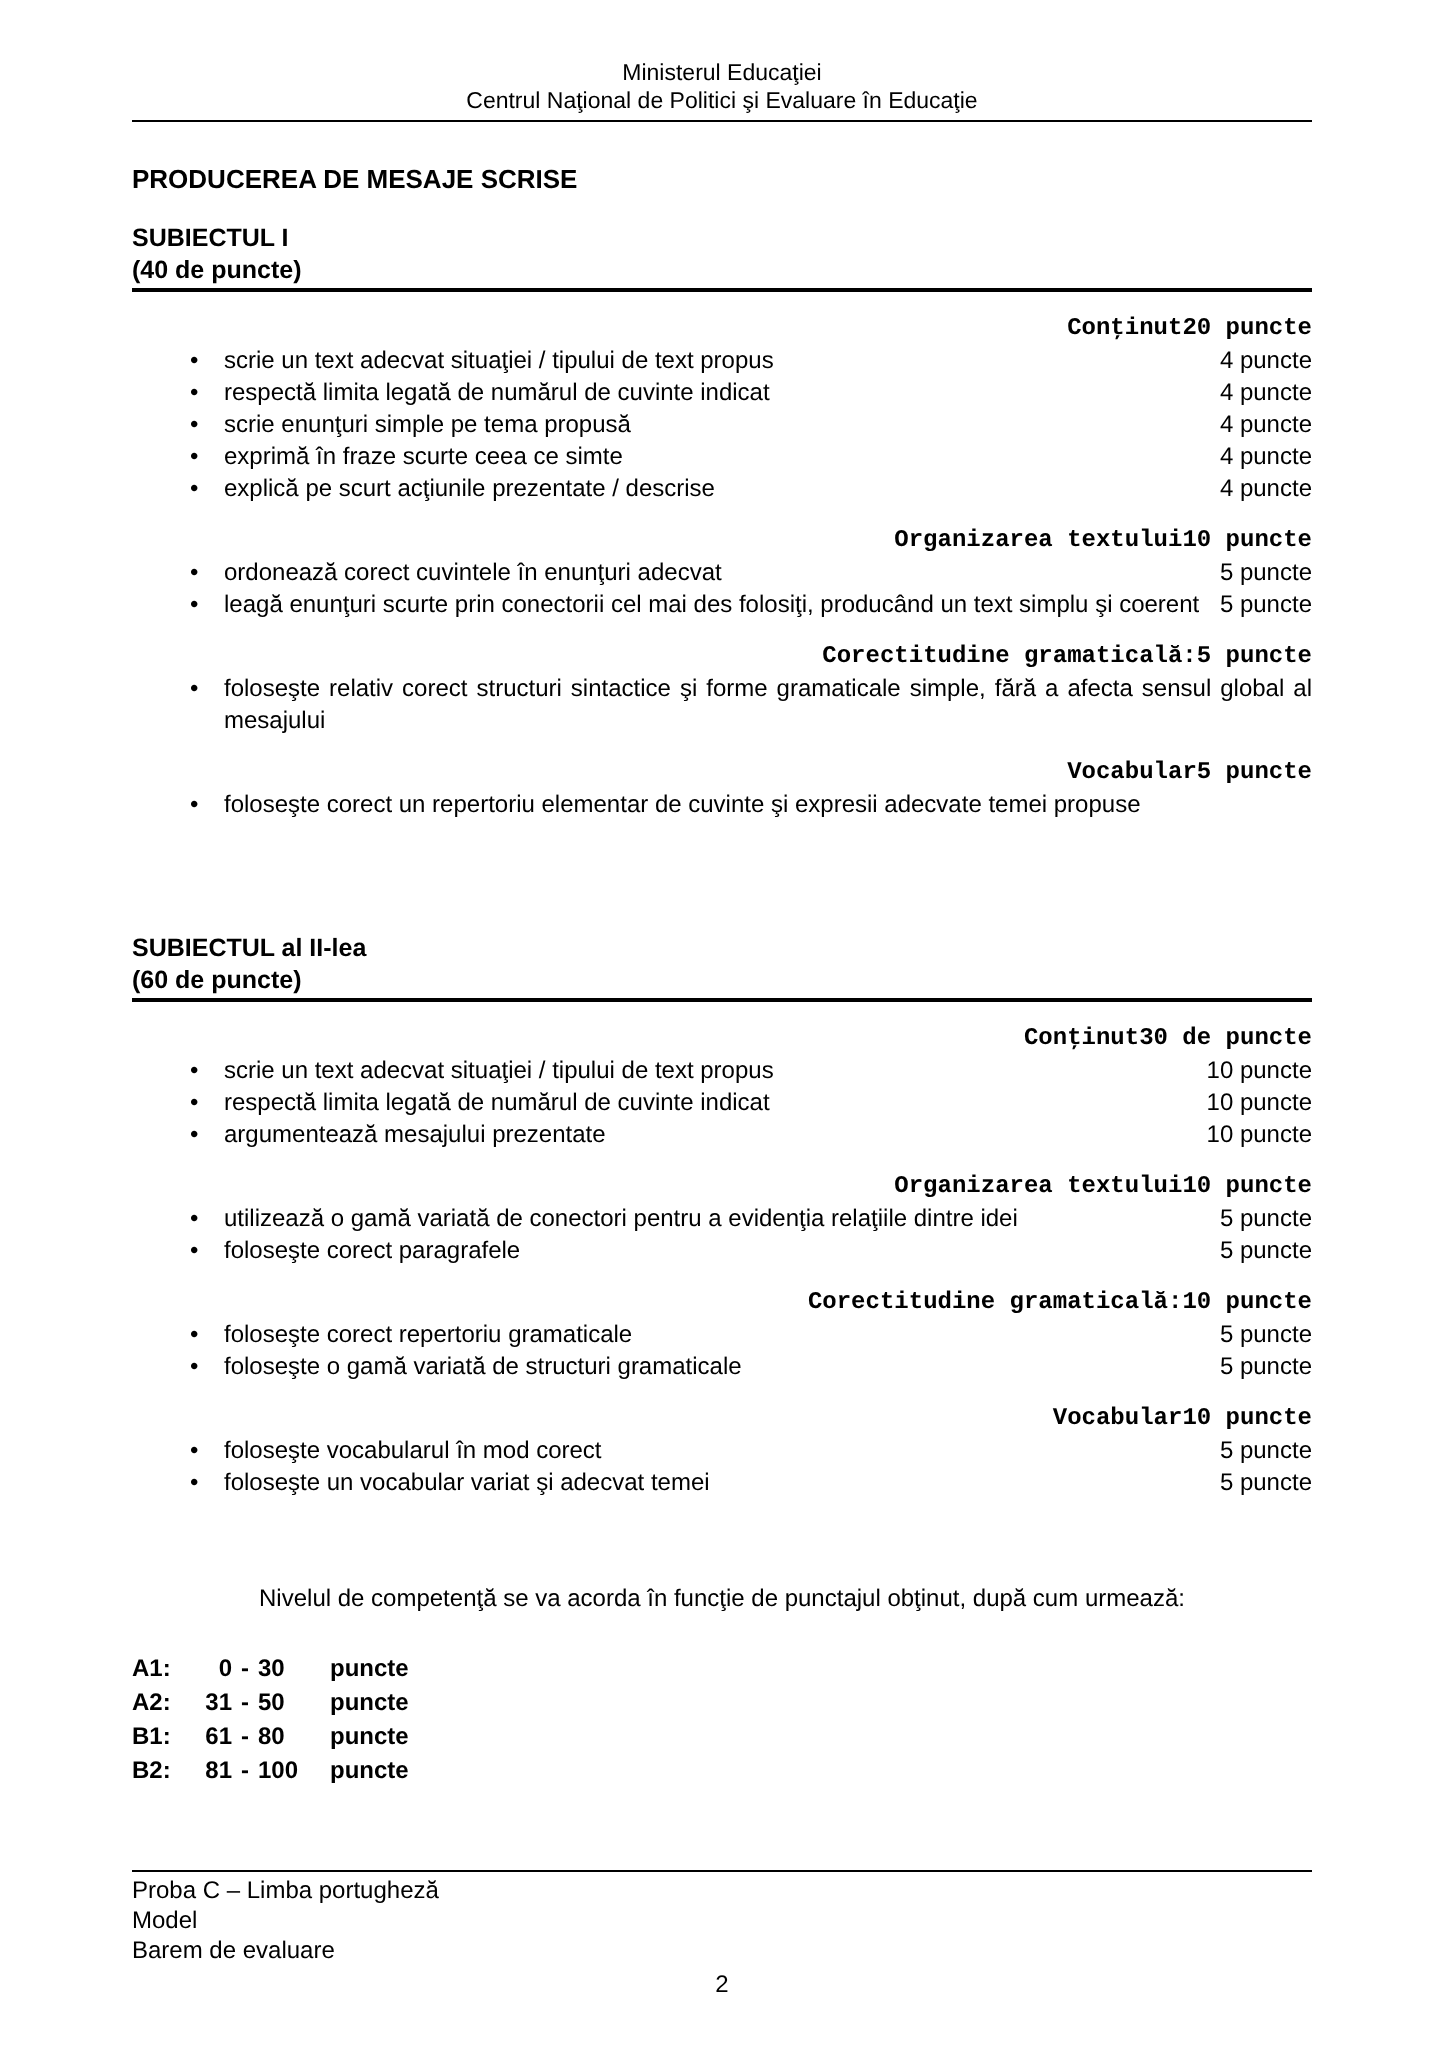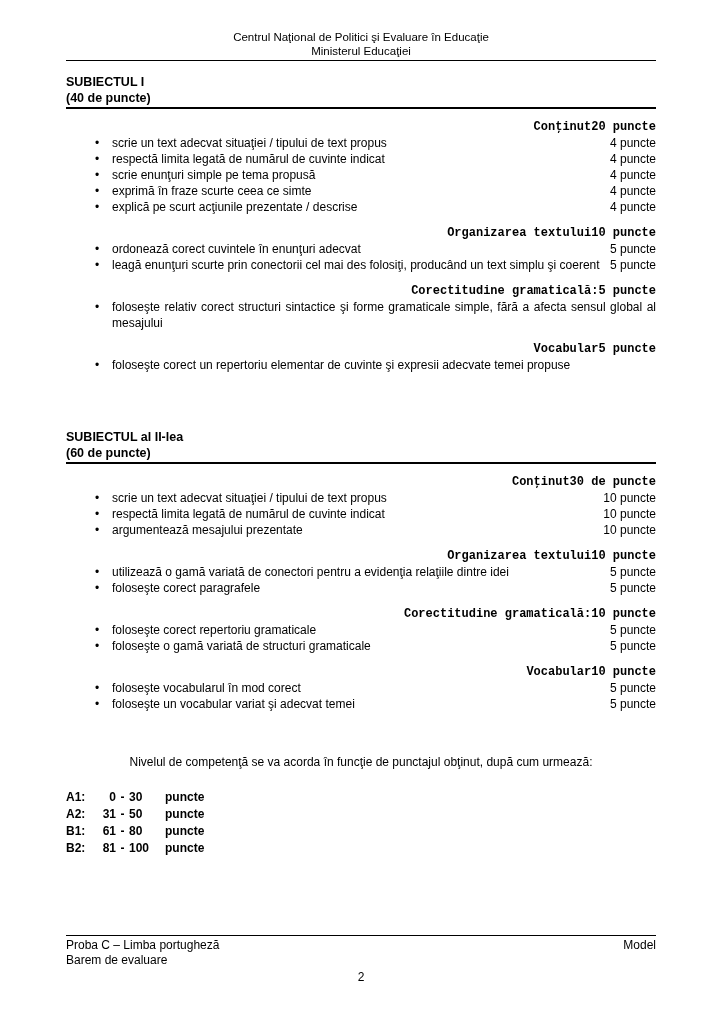--- a/index.html
+++ b/index.html
@@ -92,34 +92,35 @@
   
   .footer {
     position: absolute;
     left: 66px;
     right: 68px;
     top: 935px;
     border-top: 1px solid #000000;
     padding-top: 2px;
     line-height: 15px;
   }
-  .footer-row1 { display: flex; justify-content: space-between; }
+  .footer-row1 { display: flex; justify-content: space-between; flex-direction: column; }
   .page-number { text-align: center; margin-top: 2px; }
 </style>
 </head>
 <body>
 
 <div class="page">
   <div class="content">
 
     <div class="doc-header">
+      <div>Ministerul Educaţiei</div>
       <div>Centrul Naţional de Politici şi Evaluare în Educaţie</div>
-      <div>Ministerul Educaţiei</div>
-    </div>
-
+    </div>
+
+    <div class="page-title">PRODUCEREA DE MESAJE SCRISE</div>
 
     <div class="subject-block">
       <div class="subject-row">
         <span>SUBIECTUL I</span>
         <span>(40 de puncte)</span>
       </div>
 
       <div class="section">
         <div class="section-head">
           <span>Conţinut</span>

